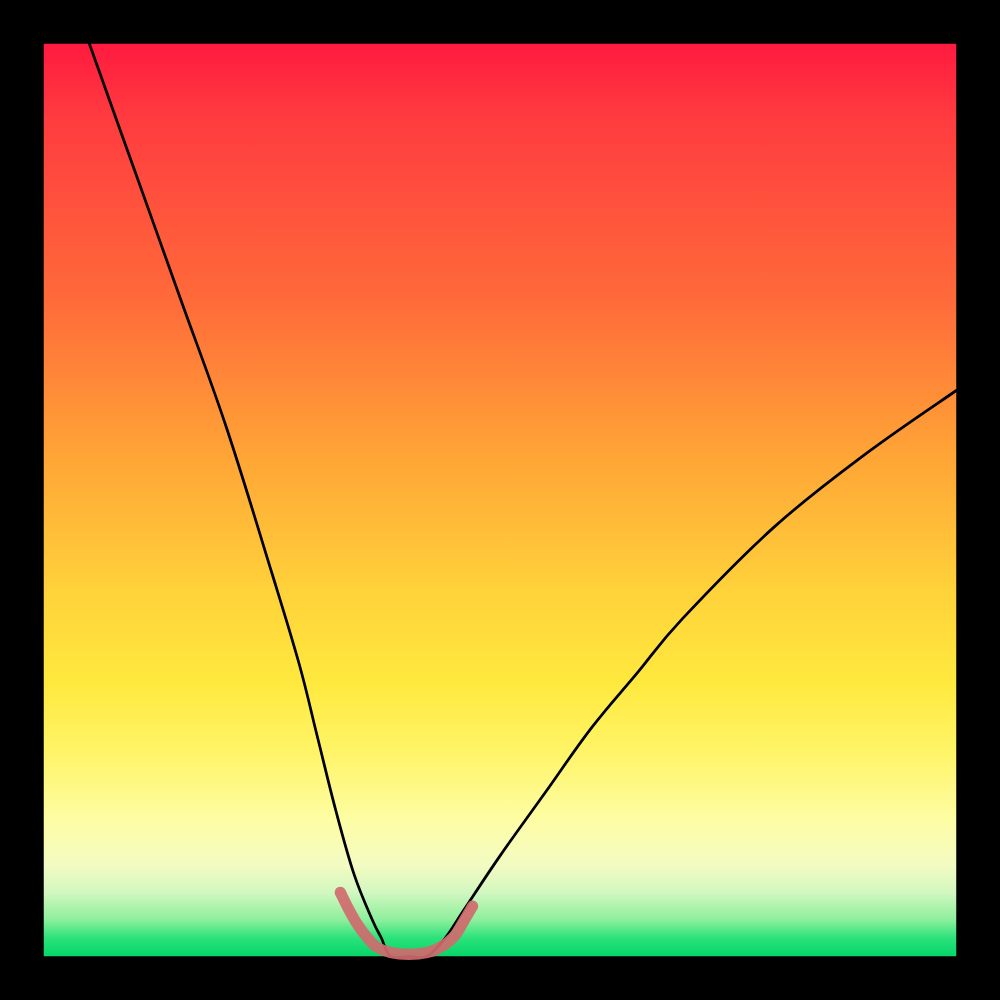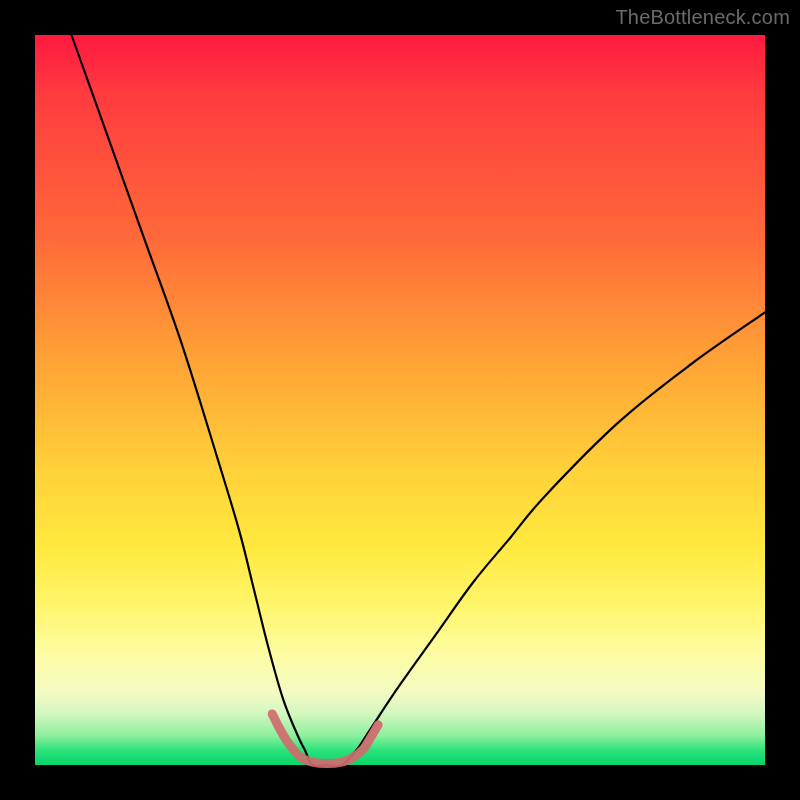--- a/index.html
+++ b/index.html
@@ -57,21 +57,20 @@
     font-size: 20px;
     letter-spacing: 0.2px;
     user-select: none;
   }
 </style>
 </head>
 <body>
 
 <div class="stage">
 
-  <div class="watermark">TheBottleneck.com</div>
 
   <div class="plot-area">
     <svg class="curves" viewBox="0 0 730 730" preserveAspectRatio="none">
       <g>
         <path id="main-curve" fill="none" stroke="#000000" stroke-width="2.2" stroke-linecap="round" stroke-linejoin="round" d="M 36.50 0.00 C 43.07 18.40, 59.86 65.41, 73.00 102.20 C 86.14 138.99, 96.36 167.61, 109.50 204.40 C 122.64 241.19, 132.86 267.18, 146.00 306.60 C 159.14 346.02, 171.99 389.24, 182.50 423.40 C 193.01 457.56, 197.83 472.75, 204.40 496.40 C 210.97 520.05, 213.74 533.78, 219.00 554.80 C 224.26 575.82, 228.34 593.49, 233.60 613.20 C 238.86 632.91, 242.94 648.53, 248.20 664.30 C 253.46 680.07, 258.86 691.60, 262.80 700.80 C 266.74 710.00, 267.47 710.14, 270.10 715.40 C 272.73 720.66, 273.46 727.37, 277.40 730.00 C 281.34 732.63, 286.74 730.00, 292.00 730.00 C 297.26 730.00, 301.34 732.63, 306.60 730.00 C 311.86 727.37, 315.94 721.97, 321.20 715.40 C 326.46 708.83, 327.92 705.33, 335.80 693.50 C 343.68 681.67, 353.17 666.78, 365.00 649.70 C 376.83 632.62, 388.36 617.00, 401.50 598.60 C 414.64 580.20, 424.86 564.58, 438.00 547.50 C 451.14 530.42, 461.36 519.47, 474.50 503.70 C 487.64 487.93, 491.29 480.92, 511.00 459.90 C 530.71 438.88, 557.72 410.55, 584.00 386.90 C 610.28 363.25, 630.72 348.21, 657.00 328.50 C 683.28 308.79, 716.86 286.60, 730.00 277.40"></path>
       </g>
       <g>
         <path id="marker-curve" fill="none" stroke="#d06a6e" stroke-width="9" stroke-linecap="round" stroke-linejoin="round" opacity="0.92" d="M 237.25 678.90 C 238.56 681.53, 241.92 688.64, 244.55 693.50 C 247.18 698.36, 249.22 701.97, 251.85 705.91 C 254.48 709.85, 256.52 712.38, 259.15 715.40 C 261.78 718.42, 263.16 720.60, 266.45 722.70 C 269.74 724.80, 272.80 726.03, 277.40 727.08 C 282.00 728.13, 286.74 728.54, 292.00 728.54 C 297.26 728.54, 302.00 728.13, 306.60 727.08 C 311.20 726.03, 313.61 725.07, 317.55 722.70 C 321.49 720.33, 325.21 717.62, 328.50 713.94 C 331.79 710.26, 333.17 706.60, 335.80 702.26 C 338.43 697.92, 341.79 692.08, 343.10 689.85"></path>
       </g>
     </svg>

